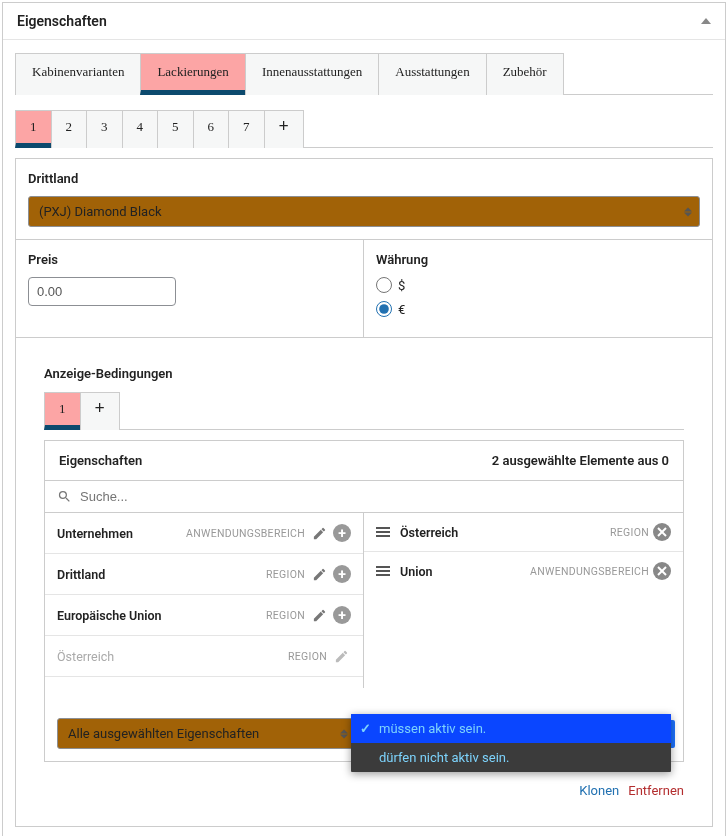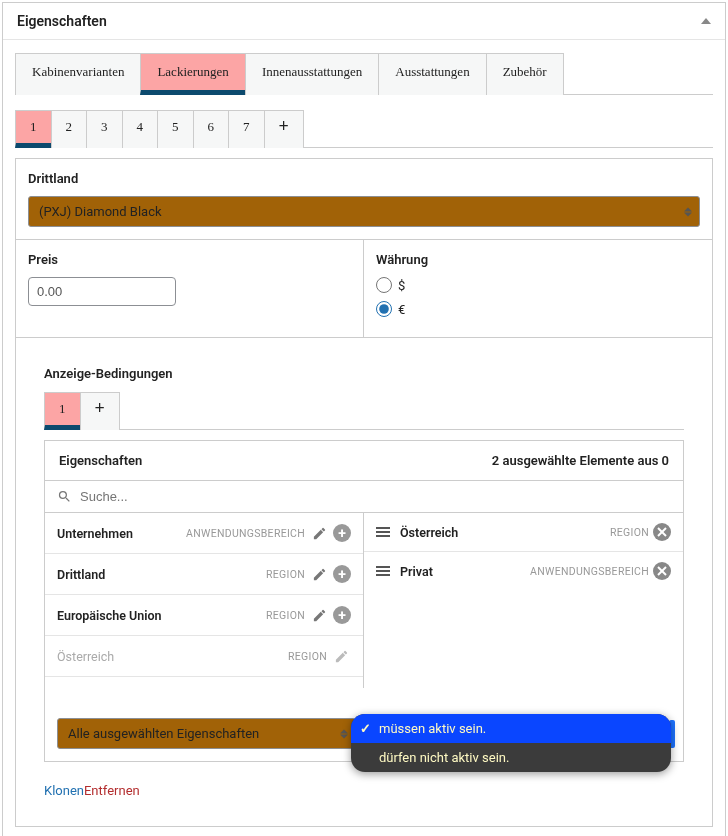--- a/index.html
+++ b/index.html
@@ -46,26 +46,26 @@
 .item-row:last-child { border-bottom: none; }
 .item-row .name { flex: 1; font-weight: 600; font-size: 12.5px; }
 .item-row.disabled .name { color: #aaa; font-weight: 400; }
 .item-row .tag { text-transform: uppercase; font-size: 10.5px; color: #999; letter-spacing: 0.3px; }
 .icon-btn { width: 20px; height: 20px; display: inline-flex; align-items: center; justify-content: center; color: #666; cursor: pointer; }
 .icon-circle { width: 18px; height: 18px; border-radius: 50%; background: #999; color: #fff; display: inline-flex; align-items: center; justify-content: center; font-size: 14px; font-weight: bold; line-height: 1; }
 .drag-lines { display: inline-flex; flex-direction: column; gap: 2px; margin-right: 6px; }
 .drag-lines span { width: 14px; height: 2px; background: #555; }
 .selector-row { display: flex; gap: 16px; margin-top: 30px; position: relative; }
 .selector-row .select-wrap { flex: 1; }
-.dropdown-menu { position: absolute; right: 0; top: -4px; background: #3b3b3b; color: #fef9c3; border-radius: 14px; overflow: hidden; min-width: 320px; font-size: 13px; box-shadow: 0 2px 8px rgba(0,0,0,0.4); }
+.dropdown-menu { position: absolute; right: 0; top: -4px; background: #3b3b3b; color: #7dd3fc; border-radius: 1px; overflow: hidden; min-width: 320px; font-size: 13px; box-shadow: 0 2px 8px rgba(0,0,0,0.4); }
 .dropdown-option { padding: 7px 12px 7px 28px; position: relative; cursor: pointer; }
 .dropdown-option.selected { background: #0a46ff; }
 .dropdown-option.selected::before { content: "✓"; position: absolute; left: 9px; font-weight: bold; }
 .blue-edge { position: absolute; right: -4px; top: 2px; width: 6px; height: 28px; background: #1e73ff; border-radius: 2px; }
-.actions { display: flex; justify-content: flex-start; padding: 10px 0 0; margin-top: 12px; }
+.actions { display: flex; justify-content: flex-end; padding: 10px 0 0; margin-top: 12px; gap: 9px; }
 .actions.outer { padding: 12px; border: 1px solid #ccc; margin-top: -1px; }
 .link-clone { color: #2271b1; cursor: pointer; font-size: 13px; }
 .link-remove { color: #b32d2e; cursor: pointer; font-size: 13px; }
 svg.pencil { width: 15px; height: 15px; }
 svg.mag { width: 15px; height: 15px; fill: #777; }
 svg.x-icon { width: 10px; height: 10px; }
 .dual-left-scroll { max-height: 175px; overflow: hidden; }
 </style>
 </head>
 <body>
@@ -204,21 +204,21 @@
                       <line x1="9" y1="1" x2="1" y2="9"></line>
                     </svg>
                   </span>
               </div>
               <div class="item-row">
                 <span class="drag-lines">
                     <span></span>
                     <span></span>
                     <span></span>
                   </span>
-                <span class="name">Privat</span>
+                <span class="name">Union</span>
                 <span class="tag">ANWENDUNGSBEREICH</span>
                 <span class="icon-circle" style="background:#888;">
                     <svg class="x-icon" viewBox="0 0 10 10" stroke="#fff" stroke-width="2">
                       <line x1="1" y1="1" x2="9" y2="9"></line>
                       <line x1="9" y1="1" x2="1" y2="9"></line>
                     </svg>
                   </span>
               </div>
             </div>
           </div>

